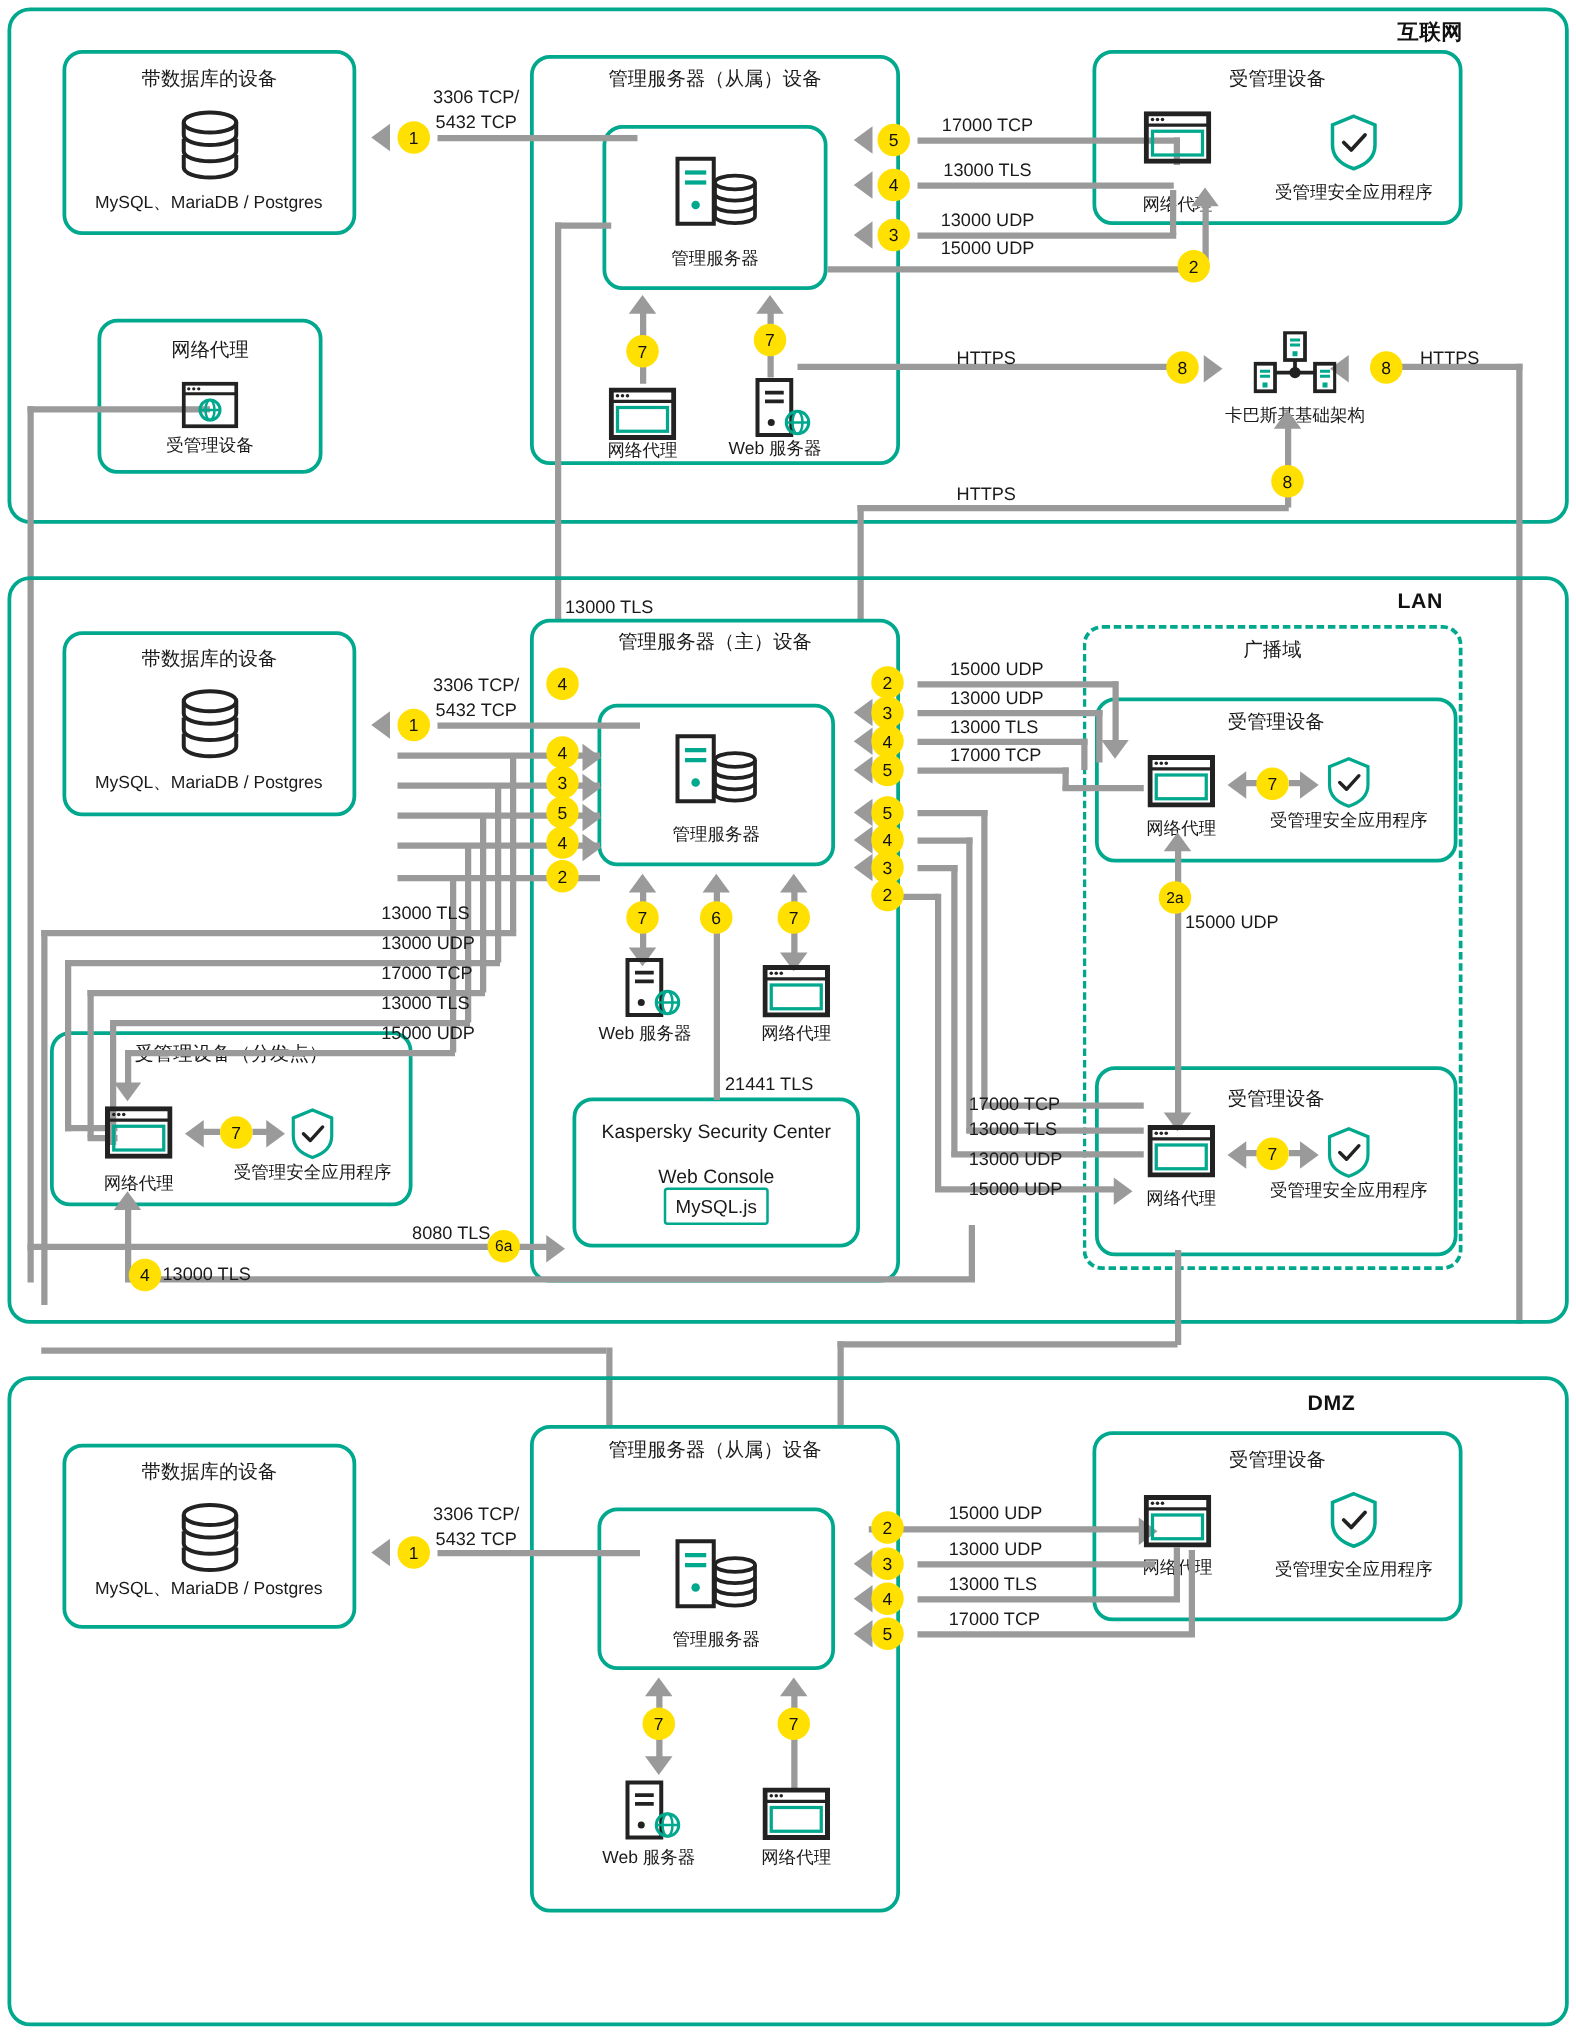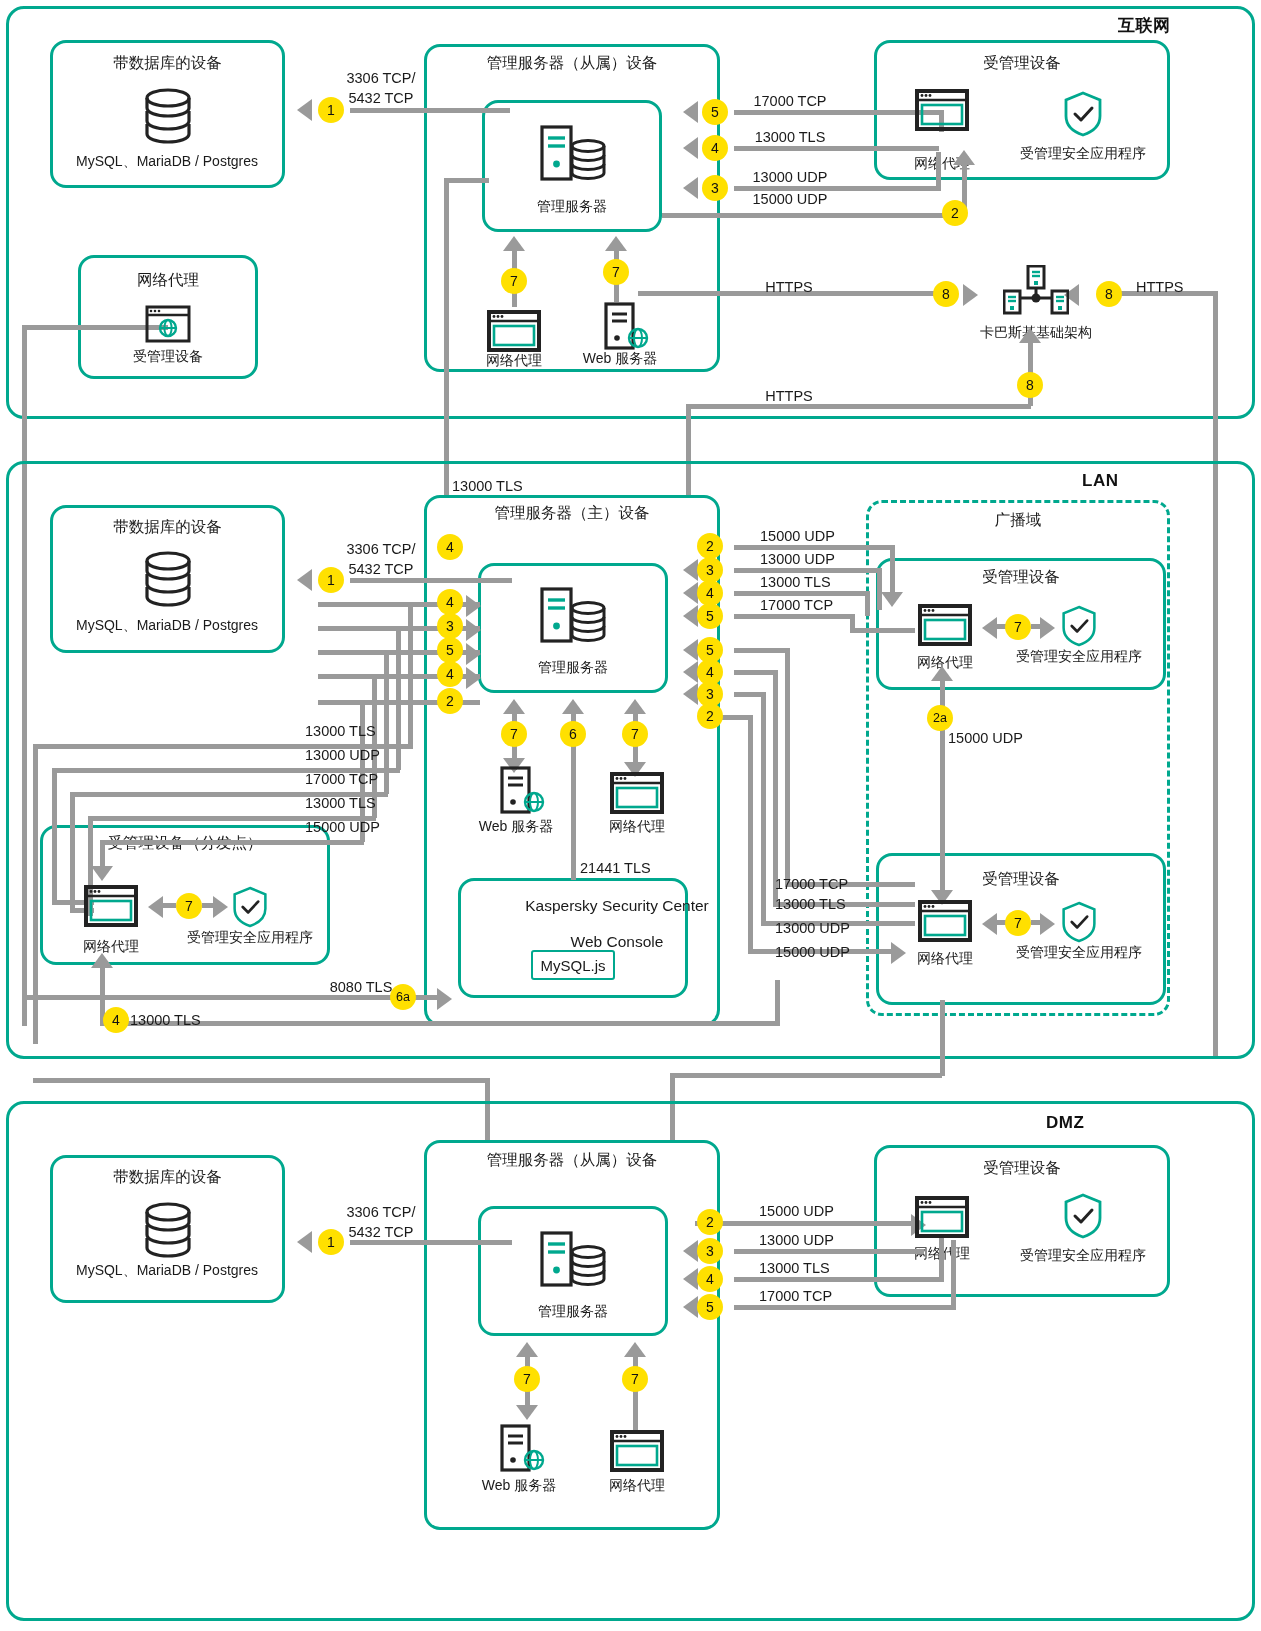--- a/index.html
+++ b/index.html
@@ -55,21 +55,20 @@
     transform:translateX(-50%);
   }
   .center-text {
     position:absolute;
     text-align:center;
     font-size:15.5px;
     line-height:1.35;
     color:#1a1a1a;
     white-space:nowrap;
     transform:translateX(-50%);
-    margin-left:44px;
   }
   .nodejs-box {
     position:absolute;
     border:2.5px solid #00a88e;
     border-radius:3px;
     background:#fff;
     font-size:15px;
     display:flex; align-items:center; justify-content:center;
     transform:translateX(-50%);
   }
@@ -279,21 +278,21 @@
   <div class="plabel ctr" style="left:789px; top:388px;">HTTPS</div>
 
   <div class="ln lnh" style="left:22px; top:325px; width:146px;"></div>
   <div class="ln lnv" style="left:22px; top:325px; height:701px;"></div>
 
   <div class="ln lnv" style="left:444px; top:178px; height:387px;"></div>
   <div class="ln lnh" style="left:444px; top:178px; width:45px;"></div>
   <div class="arw arw-d" style="left:435px; top:556px;"></div>
 
   <div class="zone" style="left:6px; top:461px; width:1249px; height:598px;"></div>
-  <div class="zone-label" style="left:1082px; top:471px;text-align:right;">LAN</div>
+  <div class="zone-label" style="left:1118px; top:471px;text-align:right;">LAN</div>
 
   <div class="card" style="left:50px; top:505px; width:235px; height:148px;"></div>
   <div class="card-title" style="left:50px; top:517px; width:235px;">带数据库的设备</div>
   <svg class="icon" style="left:140px; top:551px;" width="56" height="62" viewBox="0 0 56 62">
     <ellipse cx="28" cy="10" rx="21" ry="8" fill="none" stroke="#222" stroke-width="3.2"></ellipse>
     <path d="M7 10 v10 a21 8 0 0 0 42 0 v-10" fill="none" stroke="#222" stroke-width="3.2"></path>
     <path d="M7 23 v10 a21 8 0 0 0 42 0 v-10" fill="none" stroke="#222" stroke-width="3.2"></path>
     <path d="M7 36 v10 a21 8 0 0 0 42 0 v-10" fill="none" stroke="#222" stroke-width="3.2"></path>
   </svg>
   <div class="caption" style="left:167px; top:617px;">MySQL、MariaDB / Postgres</div>

